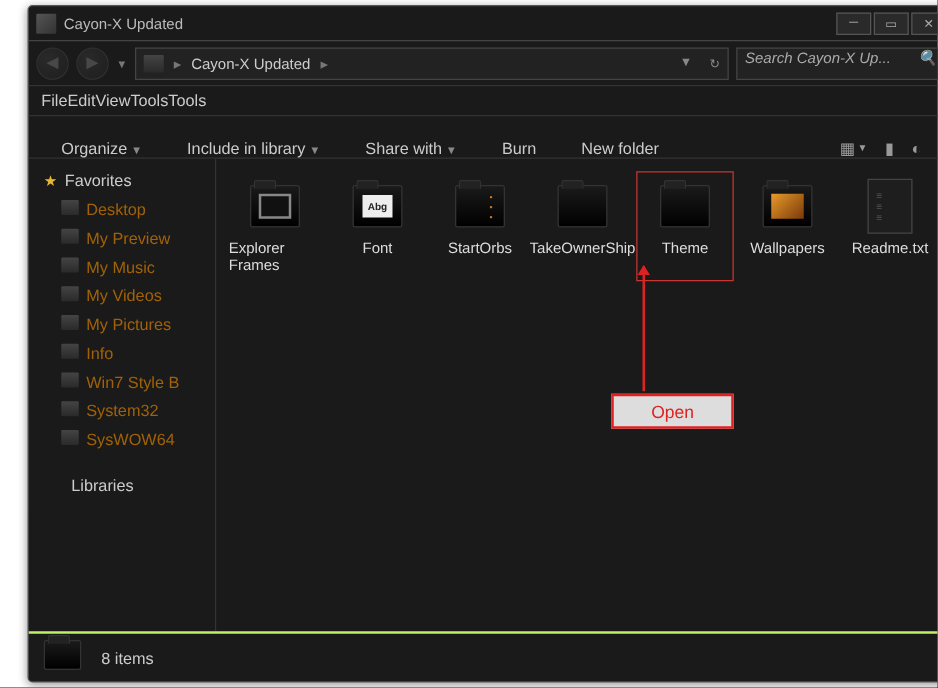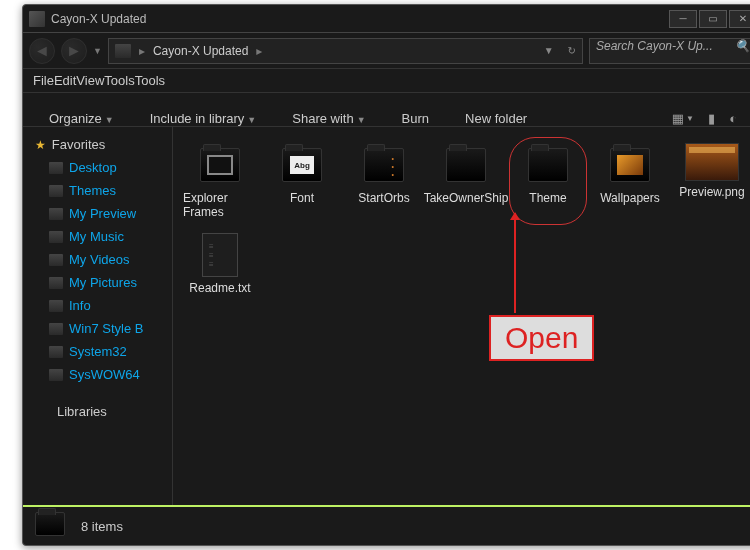--- a/index.html
+++ b/index.html
@@ -23,45 +23,45 @@
 .toolbar { height: 34px; display: flex; align-items: flex-end; padding: 0 26px; gap: 36px; color: #ccc; font-size: 13px; border-bottom: 1px solid #333; }
 .toolbar .titem { cursor: pointer; }
 .toolbar .titem .dd { font-size: 9px; color: #888; margin-left: 3px; }
 .toolbar .right { margin-left: auto; display: flex; gap: 14px; align-items: center; color: #999; }
 .tbbtn { display: flex; align-items: center; gap: 2px; cursor: pointer; }
 .body { flex: 1; display: flex; overflow: hidden; }
 .sidebar { width: 150px; background: #1a1a1a; border-right: 1px solid #333; padding: 6px 0; overflow-y: auto; }
 .sb-sec { padding: 4px 12px; color: #ccc; font-size: 13px; display: flex; align-items: center; gap: 6px; cursor: pointer; }
 .sb-sec.header { font-weight: 400; }
 .sb-sec.header .star { color: #e8b734; font-size: 12px; }
-.sb-item { padding: 4px 10px 4px 26px; color: #0ea5e9; font-size: 13px; display: flex; align-items: center; gap: 6px; cursor: pointer; white-space: nowrap; overflow: hidden; }
+.sb-item { padding: 4px 10px 4px 26px; color: #a16207; font-size: 13px; display: flex; align-items: flex-start; gap: 6px; cursor: pointer; white-space: nowrap; overflow: hidden; }
 .sb-item .fi { width: 14px; height: 12px; background: linear-gradient(#444,#2a2a2a); border-radius: 1px; flex-shrink: 0; }
 .sb-space { height: 14px; }
 .content { flex: 1; padding: 12px 10px; display: flex; flex-wrap: wrap; align-content: flex-start; gap: 6px 8px; position: relative; }
 .fileitem { width: 74px; display: flex; flex-direction: column; align-items: center; text-align: left; color: #ddd; font-size: 12px; cursor: pointer; padding: 4px 0; }
-.fileitem.hl { outline: 1px solid #c33; outline-offset: 1px; border-radius: 24px; }
+.fileitem.hl { outline: 1px solid #c33; outline-offset: 1px; }
 .thumb { width: 48px; height: 44px; margin-bottom: 4px; display: flex; align-items: center; justify-content: center; position: relative; }
 .folder { width: 40px; height: 34px; background: linear-gradient(#1a1a1a,#000); border: 1px solid #333; border-radius: 2px; position: relative; }
 .folder::before { content: ""; position: absolute; top: -5px; left: 2px; width: 16px; height: 6px; background: #222; border: 1px solid #333; border-bottom: none; border-radius: 2px 2px 0 0; }
 .folder.frames::after { content: ""; position: absolute; inset: 6px 6px 6px 6px; border: 2px solid #888; background: #111; }
 .folder.font::after { content: "Abg"; position: absolute; inset: 7px; background: #eee; color: #222; font-size: 8px; display: flex; align-items: center; justify-content: center; font-weight: bold; }
 .folder.orbs::after { content: "•\a•\a•"; white-space: pre; position: absolute; inset: 6px; color: #d07a2a; font-size: 7px; line-height: 8px; text-align: right; padding-right: 3px; }
 .folder.wall::after { content: ""; position: absolute; inset: 6px; background: linear-gradient(135deg,#e89a2a,#7a3a0a); }
 .thumb.preview { background: linear-gradient(#a85a1a,#3a1a0a); border: 1px solid #333; width: 54px; height: 38px; }
 .thumb.preview::before { content: ""; position: absolute; top: 3px; left: 3px; right: 3px; height: 6px; background: rgba(255,200,100,.5); }
 .thumb.txt { width: 36px; height: 44px; background: #1e1e1e; border: 1px solid #444; }
 .thumb.txt::before { content: "≡\a≡\a≡"; white-space: pre; color: #555; font-size: 8px; position: absolute; top: 8px; left: 6px; line-height: 9px; }
 .flabel { line-height: 14px; max-height: 28px; overflow: hidden; }
 .statusbar { height: 40px; border-top: 2px solid #bef264; display: flex; align-items: center; padding: 0 12px; gap: 14px; color: #ccc; font-size: 13px; }
 .statusbar .sicon { width: 32px; height: 28px; }
 .statusbar .sicon .folder { width: 30px; height: 24px; }
 .annotation { position: absolute; pointer-events: none; }
 .anno-arrow { position: absolute; left: 491px; top: 208px; width: 2px; height: 100px; background: #d22; }
 .anno-arrow::before { content: ""; position: absolute; top: -6px; left: -4px; border: 5px solid transparent; border-bottom: 8px solid #d22; }
-.anno-label { position: absolute; left: 466px; top: 310px; border: 2px solid #d22; background: #ddd; color: #d22; font-size: 30px; padding: 4px 14px; font-family: Arial; }
+.anno-label { position: absolute; left: 466px; top: 310px; border: 2px solid #d22; background: #ddd; color: #d22; font-size: 14px; padding: 4px 30px; font-family: Arial; }
 </style>
 </head>
 <body>
 
 <div class="window">
 
   <div class="titlebar">
     <div class="icon"></div>
     <span>Cayon-X Updated</span>
     <div class="spacer"></div>
@@ -114,24 +114,20 @@
       <div class="sb-sec header">
         <span class="star">★</span>
         <span>Favorites</span>
       </div>
       <div class="sb-item">
           <div class="fi"></div>
           <span>Desktop</span>
         </div>
       <div class="sb-item">
           <div class="fi"></div>
-          <span>Themes</span>
-        </div>
-      <div class="sb-item">
-          <div class="fi"></div>
           <span>My Preview</span>
         </div>
       <div class="sb-item">
           <div class="fi"></div>
           <span>My Music</span>
         </div>
       <div class="sb-item">
           <div class="fi"></div>
           <span>My Videos</span>
         </div>
@@ -193,24 +189,20 @@
           </div>
           <div class="flabel">Theme</div>
         </div>
         <div class="fileitem">
           <div class="thumb">
             <div class="folder wall"></div>
           </div>
           <div class="flabel">Wallpapers</div>
         </div>
         <div class="fileitem">
-          <div class="thumb preview"></div>
-          <div class="flabel">Preview.png</div>
-        </div>
-        <div class="fileitem">
           <div class="thumb txt"></div>
           <div class="flabel">Readme.txt</div>
         </div>
       </div>
   </div>
 
   <div class="statusbar">
     <div class="sicon">
         <div class="folder"></div>
       </div>

